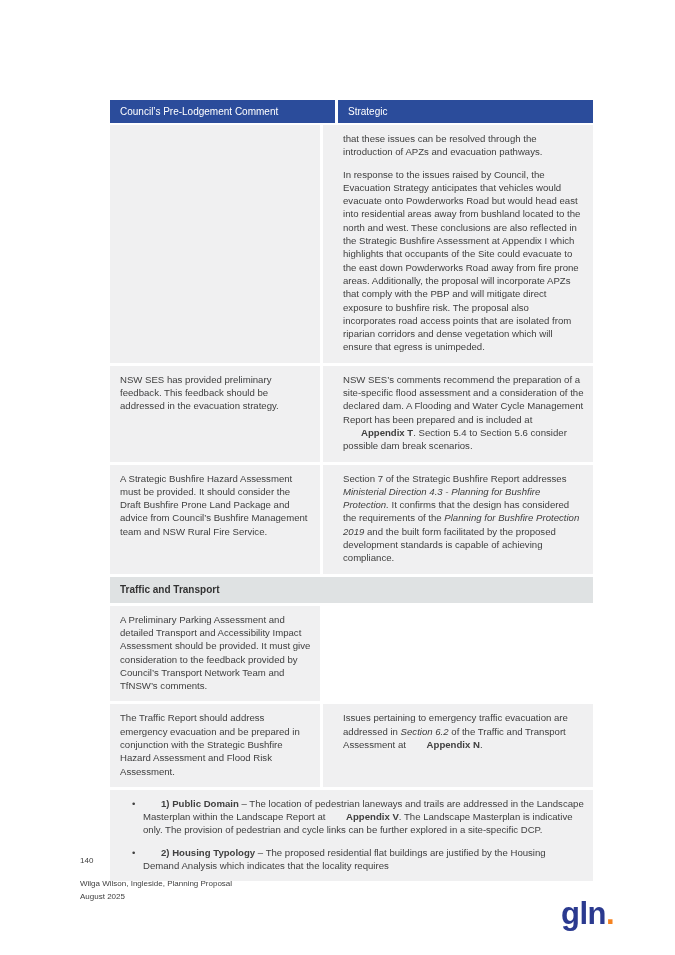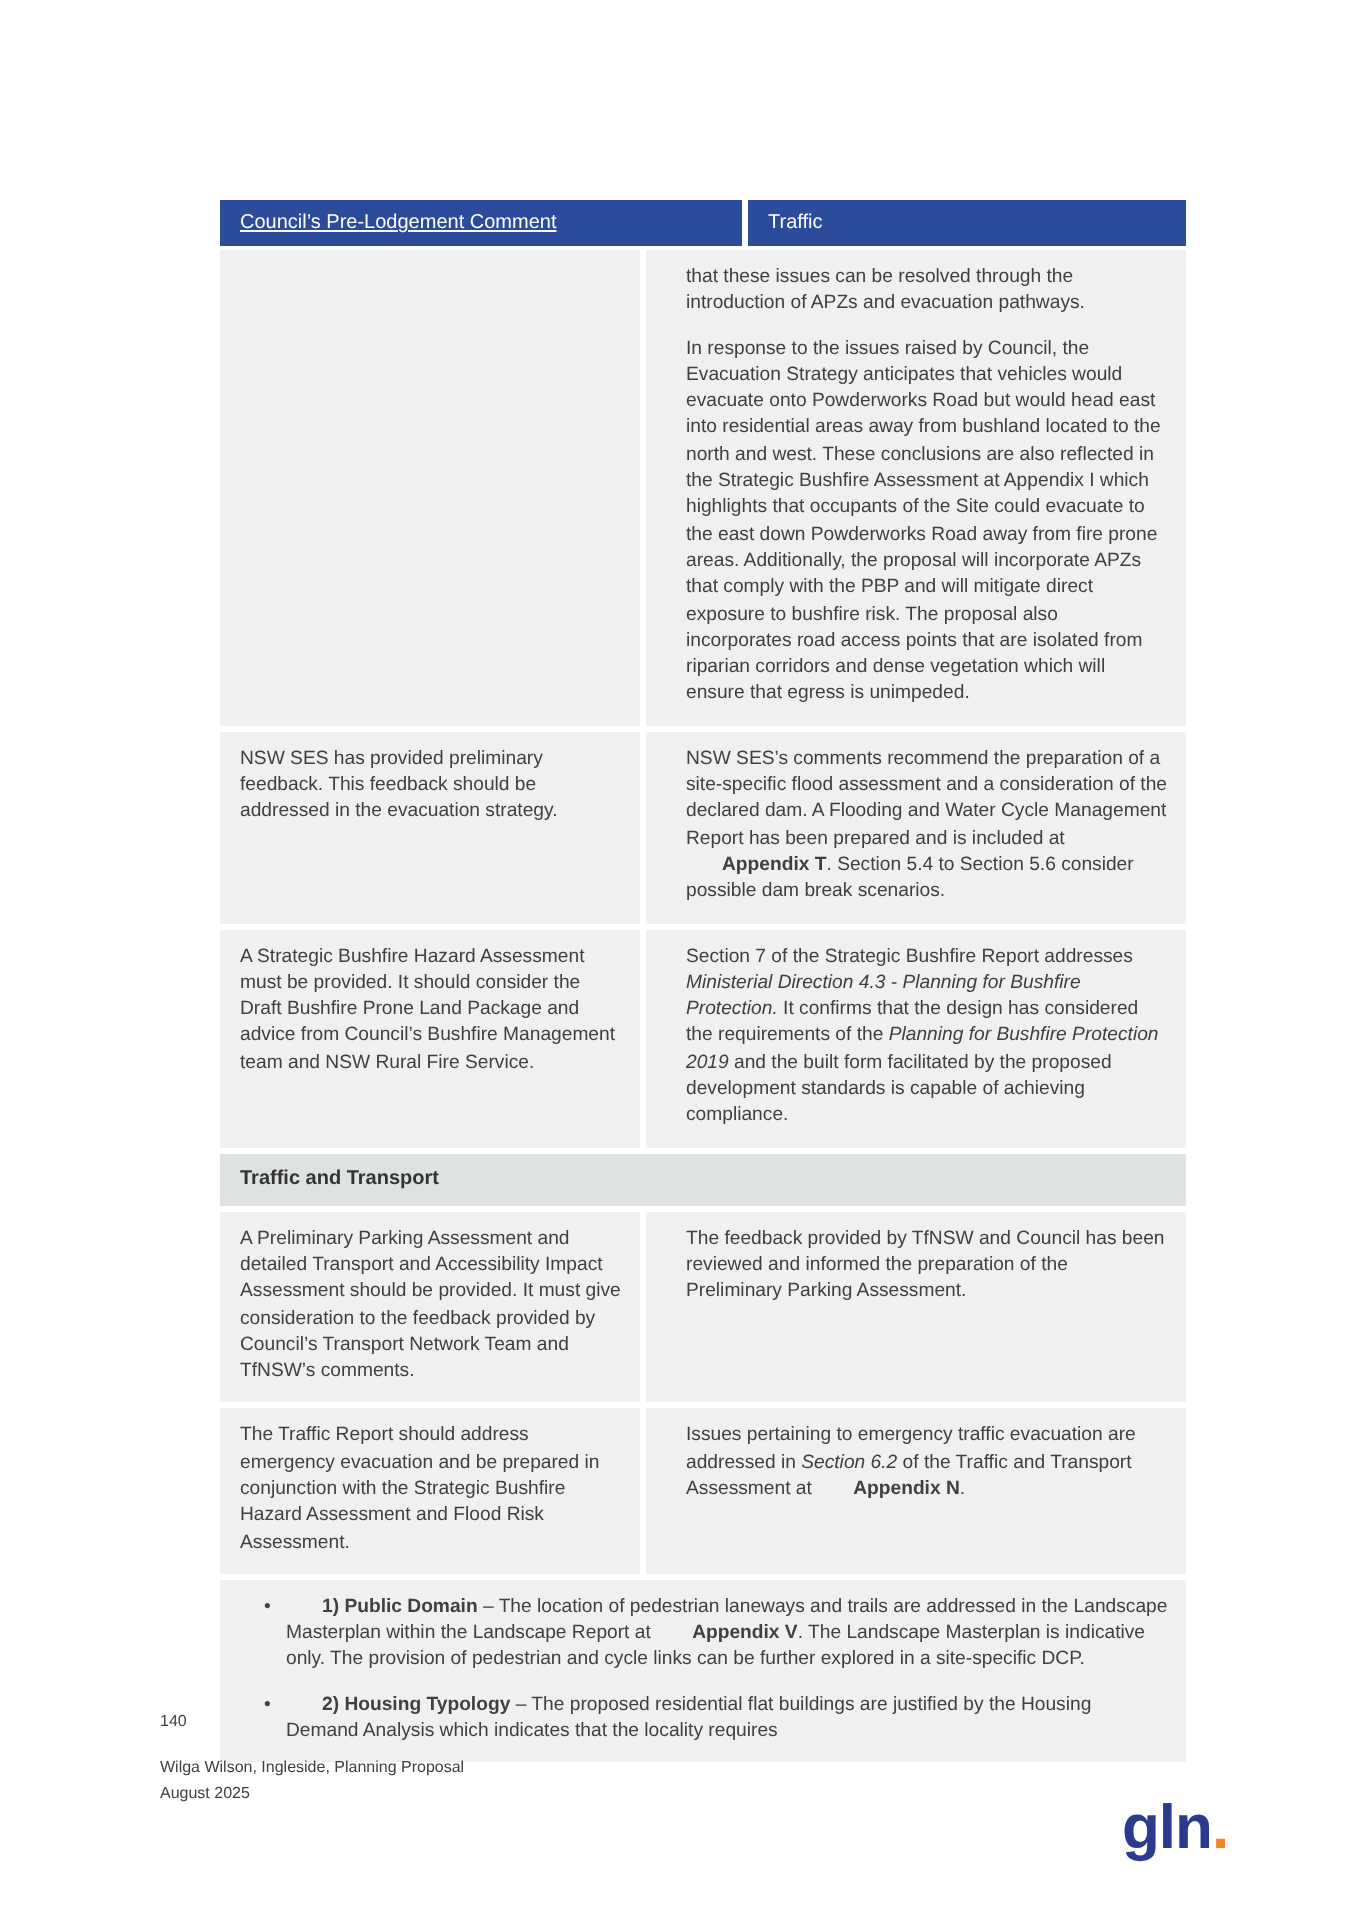--- a/index.html
+++ b/index.html
@@ -17,21 +17,21 @@
     width: 483px;
   }
   .thead { display: flex; gap: 3px; margin-bottom: 2px; }
   .th {
     background: var(--header-blue, #2b4c9b);
     color: #ffffff;
     font-size: 10px;
     padding: 6px 10px 6px 10px;
     box-sizing: border-box;
   }
-  .th.c-left { width: 261px; text-decoration: underline; }
+  .th.c-left { width: 225px; }
   .th.c-right { flex: 1; }
   .trow { display: flex; gap: 3px; margin-bottom: 3px; }
   .cell {
     background: var(--cell-gray, #f0f0f0);
     box-sizing: border-box;
     font-size: 9.6px;
     line-height: 13.3px;
     padding: 7px 9px 9px 10px;
   }
   .cell.c-left { width: 210px; }
@@ -70,21 +70,21 @@
     margin-top: 28px;
   }
   .logo-dot { color: var(--logo-orange, #f58220); }
 </style>
 </head>
 <body style="--header-blue: #2b4c9b; --cell-gray: #f0f0f1; --section-gray: #dfe2e3; --logo-navy: #2b3a8f; --logo-orange: #f58220;">
 
 <div class="doc-table">
   <div class="thead">
     <div class="th c-left">Council’s Pre-Lodgement Comment</div>
-    <div class="th c-right">Traffic</div>
+    <div class="th c-right">Strategic</div>
   </div>
   <div id="tbody">
       <div class="trow">
         <div class="cell c-left"></div>
         <div class="cell c-right">
           <div class="para"><span class="">that these issues can be resolved through the introduction of APZs and evacuation pathways.</span></div>
           <div class="para"><span class="">In response to the issues raised by Council, the Evacuation Strategy anticipates that vehicles would evacuate onto Powderworks Road but would head east into residential areas away from bushland located to the north and west. These conclusions are also reflected in the Strategic Bushfire Assessment at Appendix I which highlights that occupants of the Site could evacuate to the east down Powderworks Road away from fire prone areas. Additionally, the proposal will incorporate APZs that comply with the PBP and will mitigate direct exposure to bushfire risk. The proposal also incorporates road access points that are isolated from riparian corridors and dense vegetation which will ensure that egress is unimpeded.</span></div>
         </div>
       </div>
       <div class="trow">
@@ -101,23 +101,20 @@
         </div>
         <div class="cell c-right">
           <div class="para"><span class="">Section 7 of the Strategic Bushfire Report addresses </span><span class="run-i">Ministerial Direction 4.3 - Planning for Bushfire Protection.</span><span class=""> It confirms that the design has considered the requirements of the </span><span class="run-i">Planning for Bushfire Protection 2019</span><span class=""> and the built form facilitated by the proposed development standards is capable of achieving compliance.</span></div>
         </div>
       </div>
       <div class="section-row">Traffic and Transport</div>
       <div class="trow">
         <div class="cell c-left">
           <div class="para"><span class="">A Preliminary Parking Assessment and detailed Transport and Accessibility Impact Assessment should be provided. It must give consideration to the feedback provided by Council’s Transport Network Team and TfNSW’s comments.</span></div>
         </div>
-        <div class="cell c-right">
-          <div class="para"><span class="">The feedback provided by TfNSW and Council has been reviewed and informed the preparation of the Preliminary Parking Assessment.</span></div>
-        </div>
       </div>
       <div class="trow">
         <div class="cell c-left">
           <div class="para"><span class="">The Traffic Report should address emergency evacuation and be prepared in conjunction with the Strategic Bushfire Hazard Assessment and Flood Risk Assessment.</span></div>
         </div>
         <div class="cell c-right">
           <div class="para"><span class="">Issues pertaining to emergency traffic evacuation are addressed in </span><span class="run-i">Section 6.2</span><span class=""> of the Traffic and Transport Assessment at </span><span class="run-b ">Appendix N</span><span class="">.</span></div>
         </div>
       </div>
       <div class="trow">

